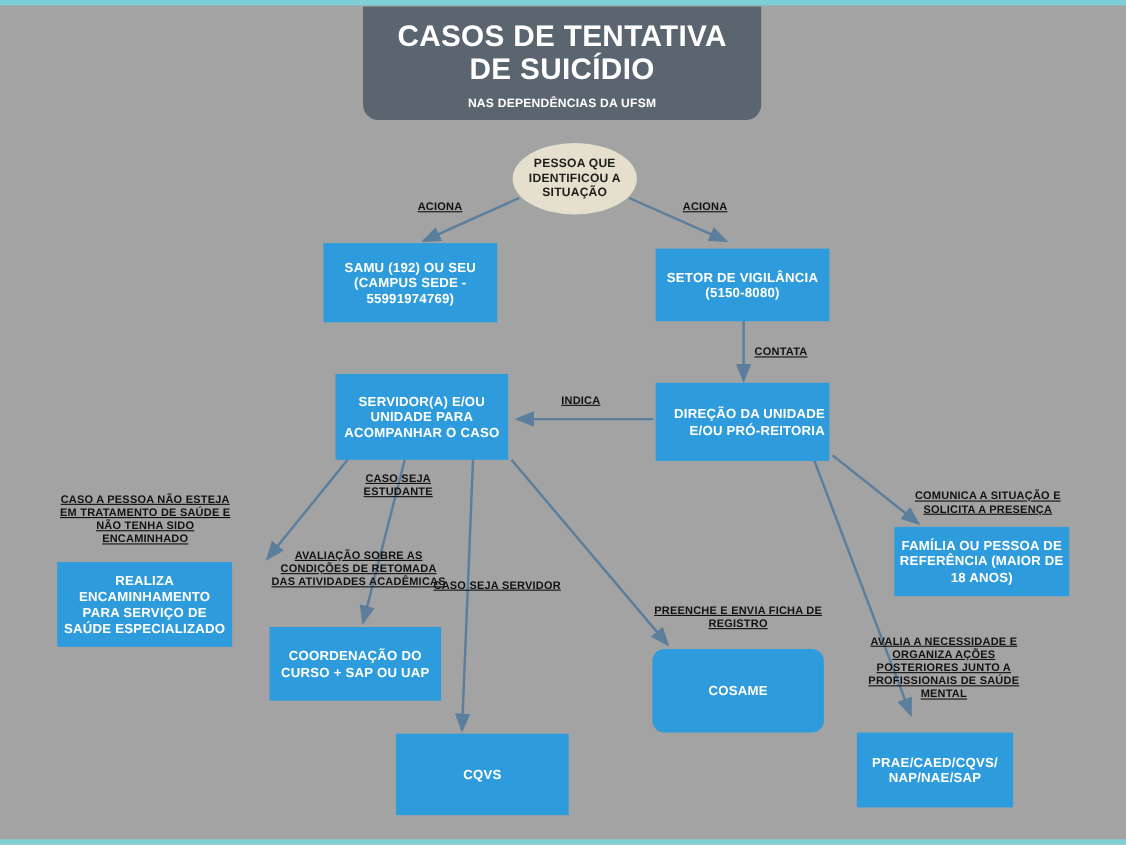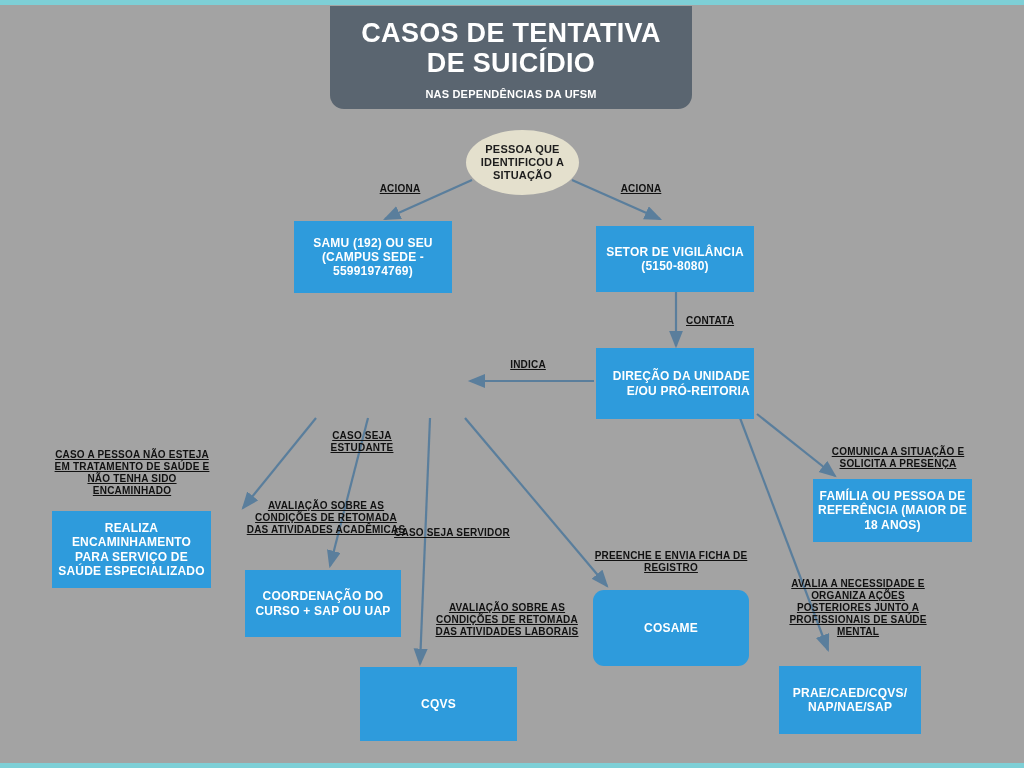--- a/index.html
+++ b/index.html
@@ -154,20 +154,23 @@
   </div>
 
   <div class="node blue" style="left:596px; top:226px; width:158px; height:66px;">
     <span>SETOR DE VIGILÂNCIA (5150-8080)</span>
   </div>
 
   <div class="node blue" style="left:596px; top:348px; width:158px; height:71px;text-align:right;">
     <span>DIREÇÃO DA UNIDADE E/OU PRÓ-REITORIA</span>
   </div>
 
+  <div class="node blue" style="left:305px; top:340px; width:157px; height:78px;">
+    <span>SERVIDOR(A) E/OU UNIDADE PARA ACOMPANHAR O CASO</span>
+  </div>
 
   <div class="node blue" style="left:813px; top:479px; width:159px; height:63px;">
     <span>FAMÍLIA OU PESSOA DE REFERÊNCIA (MAIOR DE 18 ANOS)</span>
   </div>
 
   <div class="node blue" style="left:52px; top:511px; width:159px; height:77px;">
     <span>REALIZA ENCAMINHAMENTO PARA SERVIÇO DE SAÚDE ESPECIALIZADO</span>
   </div>
 
   <div class="node blue" style="left:245px; top:570px; width:156px; height:67px;">
@@ -195,21 +198,20 @@
   <div class="elabel" style="left:483px; top:359px; width:90px;">INDICA</div>
 
   <div class="elabel" style="left:48px; top:449px; width:168px;">CASO A PESSOA NÃO ESTEJA EM TRATAMENTO DE SAÚDE E NÃO TENHA SIDO ENCAMINHADO</div>
 
   <div class="elabel" style="left:307px; top:430px; width:110px;">CASO SEJA ESTUDANTE</div>
 
   <div class="elabel" style="left:246px; top:500px; width:160px;">AVALIAÇÃO SOBRE AS CONDIÇÕES DE RETOMADA DAS ATIVIDADES ACADÊMICAS</div>
 
   <div class="elabel" style="left:390px; top:527px; width:124px;">CASO SEJA SERVIDOR</div>
 
-  <div class="elabel" style="left:425px; top:602px; width:164px;">AVALIAÇÃO SOBRE AS CONDIÇÕES DE RETOMADA DAS ATIVIDADES LABORAIS</div>
 
   <div class="elabel" style="left:592px; top:550px; width:158px;">PREENCHE E ENVIA FICHA DE REGISTRO</div>
 
   <div class="elabel" style="left:818px; top:446px; width:160px;">COMUNICA A SITUAÇÃO E SOLICITA A PRESENÇA</div>
 
   <div class="elabel" style="left:773px; top:578px; width:170px;">AVALIA A NECESSIDADE E ORGANIZA AÇÕES POSTERIORES JUNTO A PROFISSIONAIS DE SAÚDE MENTAL</div>
 
 </div>
 
 </body></html>

